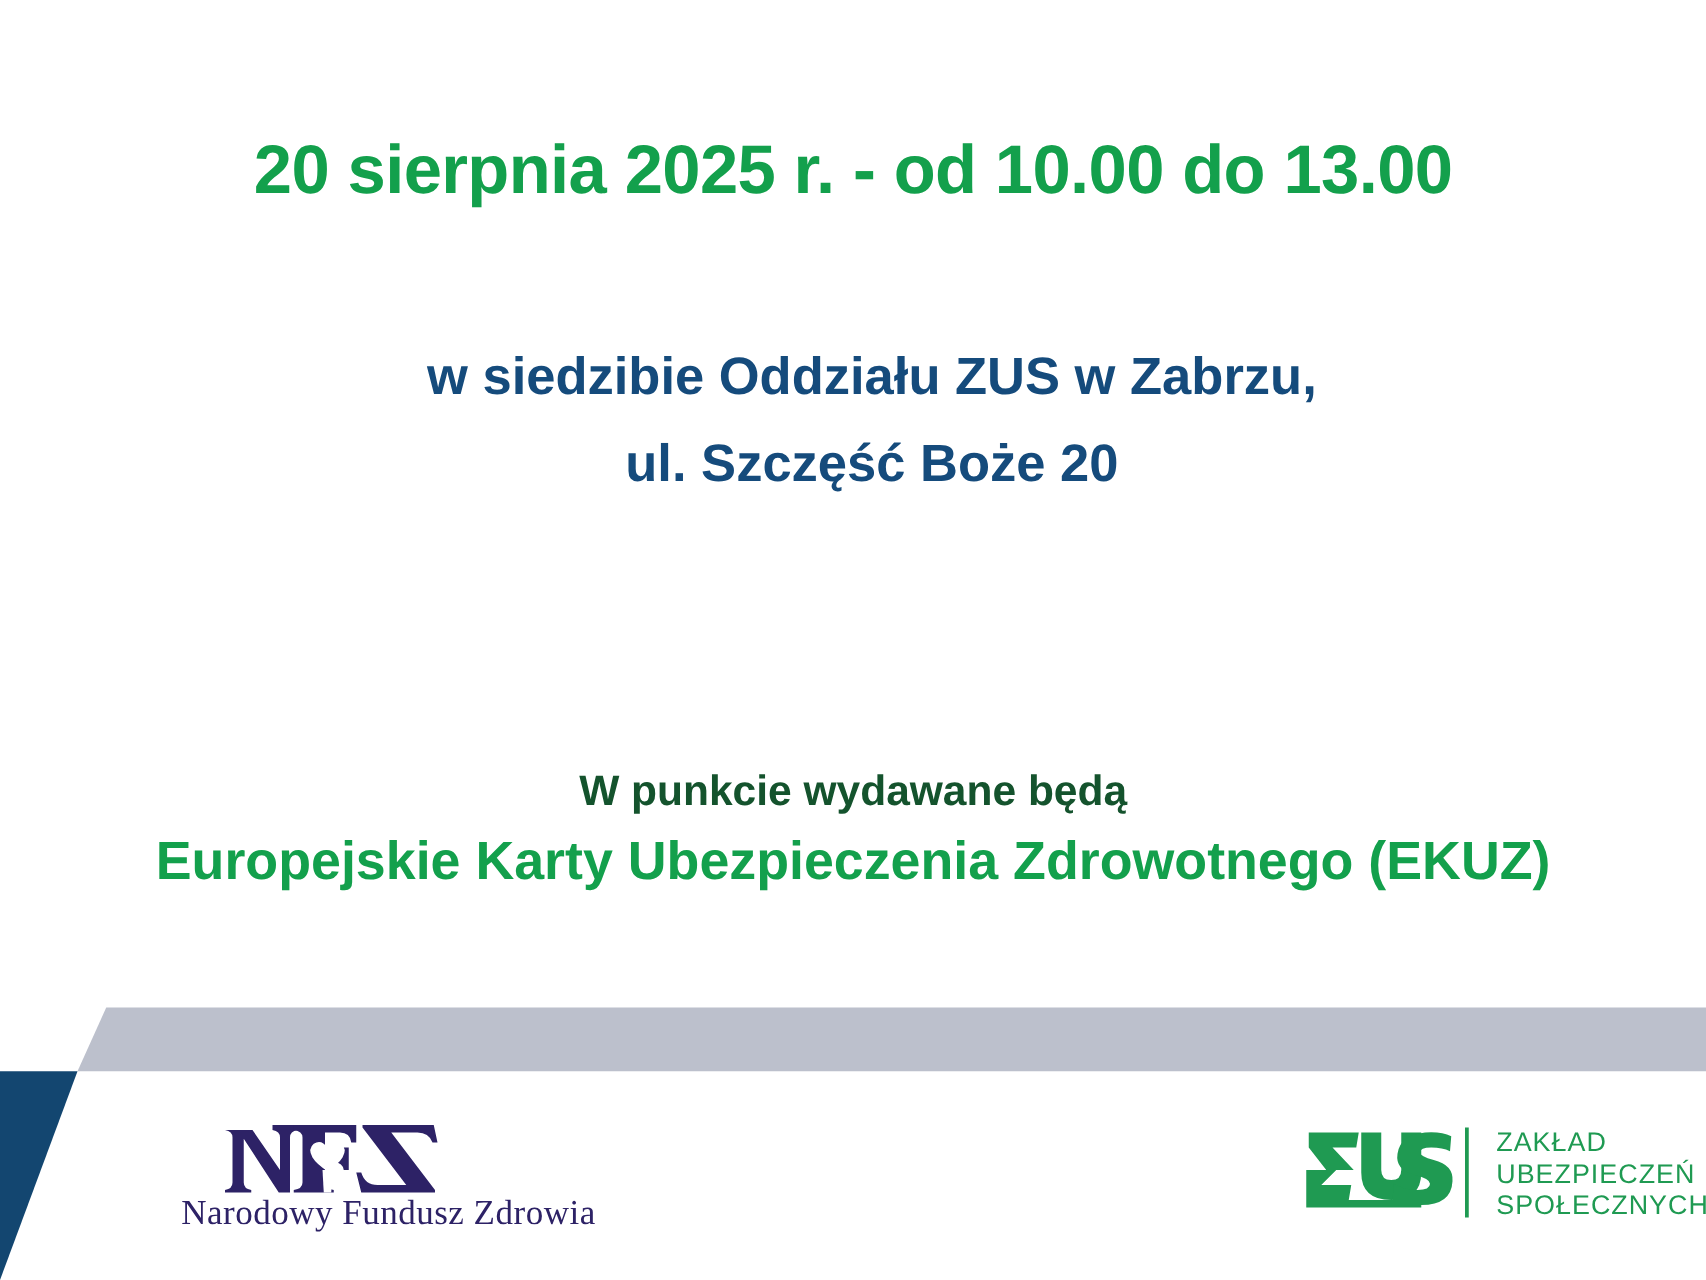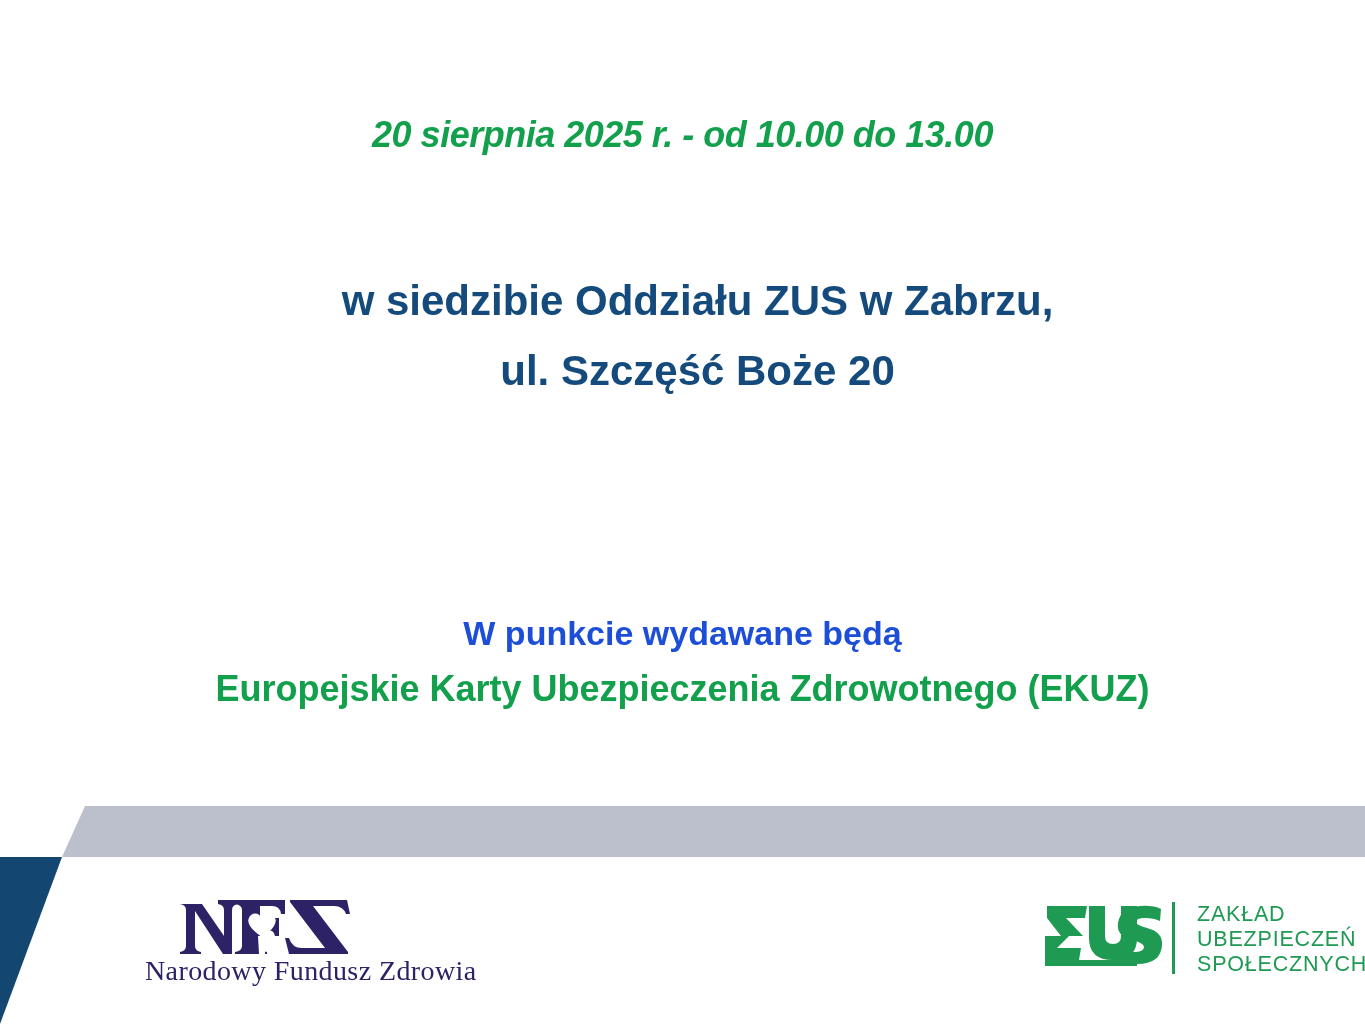--- a/index.html
+++ b/index.html
@@ -30,25 +30,24 @@
   }
 
   .headline {
     position: absolute;
     left: 0;
     top: 100px;
     width: 1365px;
     text-align: center;
     color: #13a04c;
     font-weight: bold;
-    font-size: 36px;
+    font-size: 55px;
     line-height: 70px;
     letter-spacing: -0.5px;
     white-space: nowrap;
-    font-style: italic;
   }
 
   .venue-block {
     position: absolute;
     left: 0;
     top: 266px;
     width: 1365px;
     text-align: center;
     color: #154b7c;
     font-weight: bold;
@@ -68,22 +67,22 @@
     width: 1365px;
     text-align: center;
     font-weight: bold;
     font-size: 34px;
     line-height: 56px;
   }
   .note-block .line {
     display: block;
     white-space: nowrap;
   }
-  .note-line-1 { color: #1d4ed8; }
-  .note-line-2 { color: #13a04c; font-size: 36px; }
+  .note-line-1 { color: #14532d; }
+  .note-line-2 { color: #13a04c; font-size: 43px; }
 
   
 
   .footer-shapes {
     position: absolute;
     left: 0;
     top: 780px;
     width: 1365px;
     height: 244px;
     pointer-events: none;

